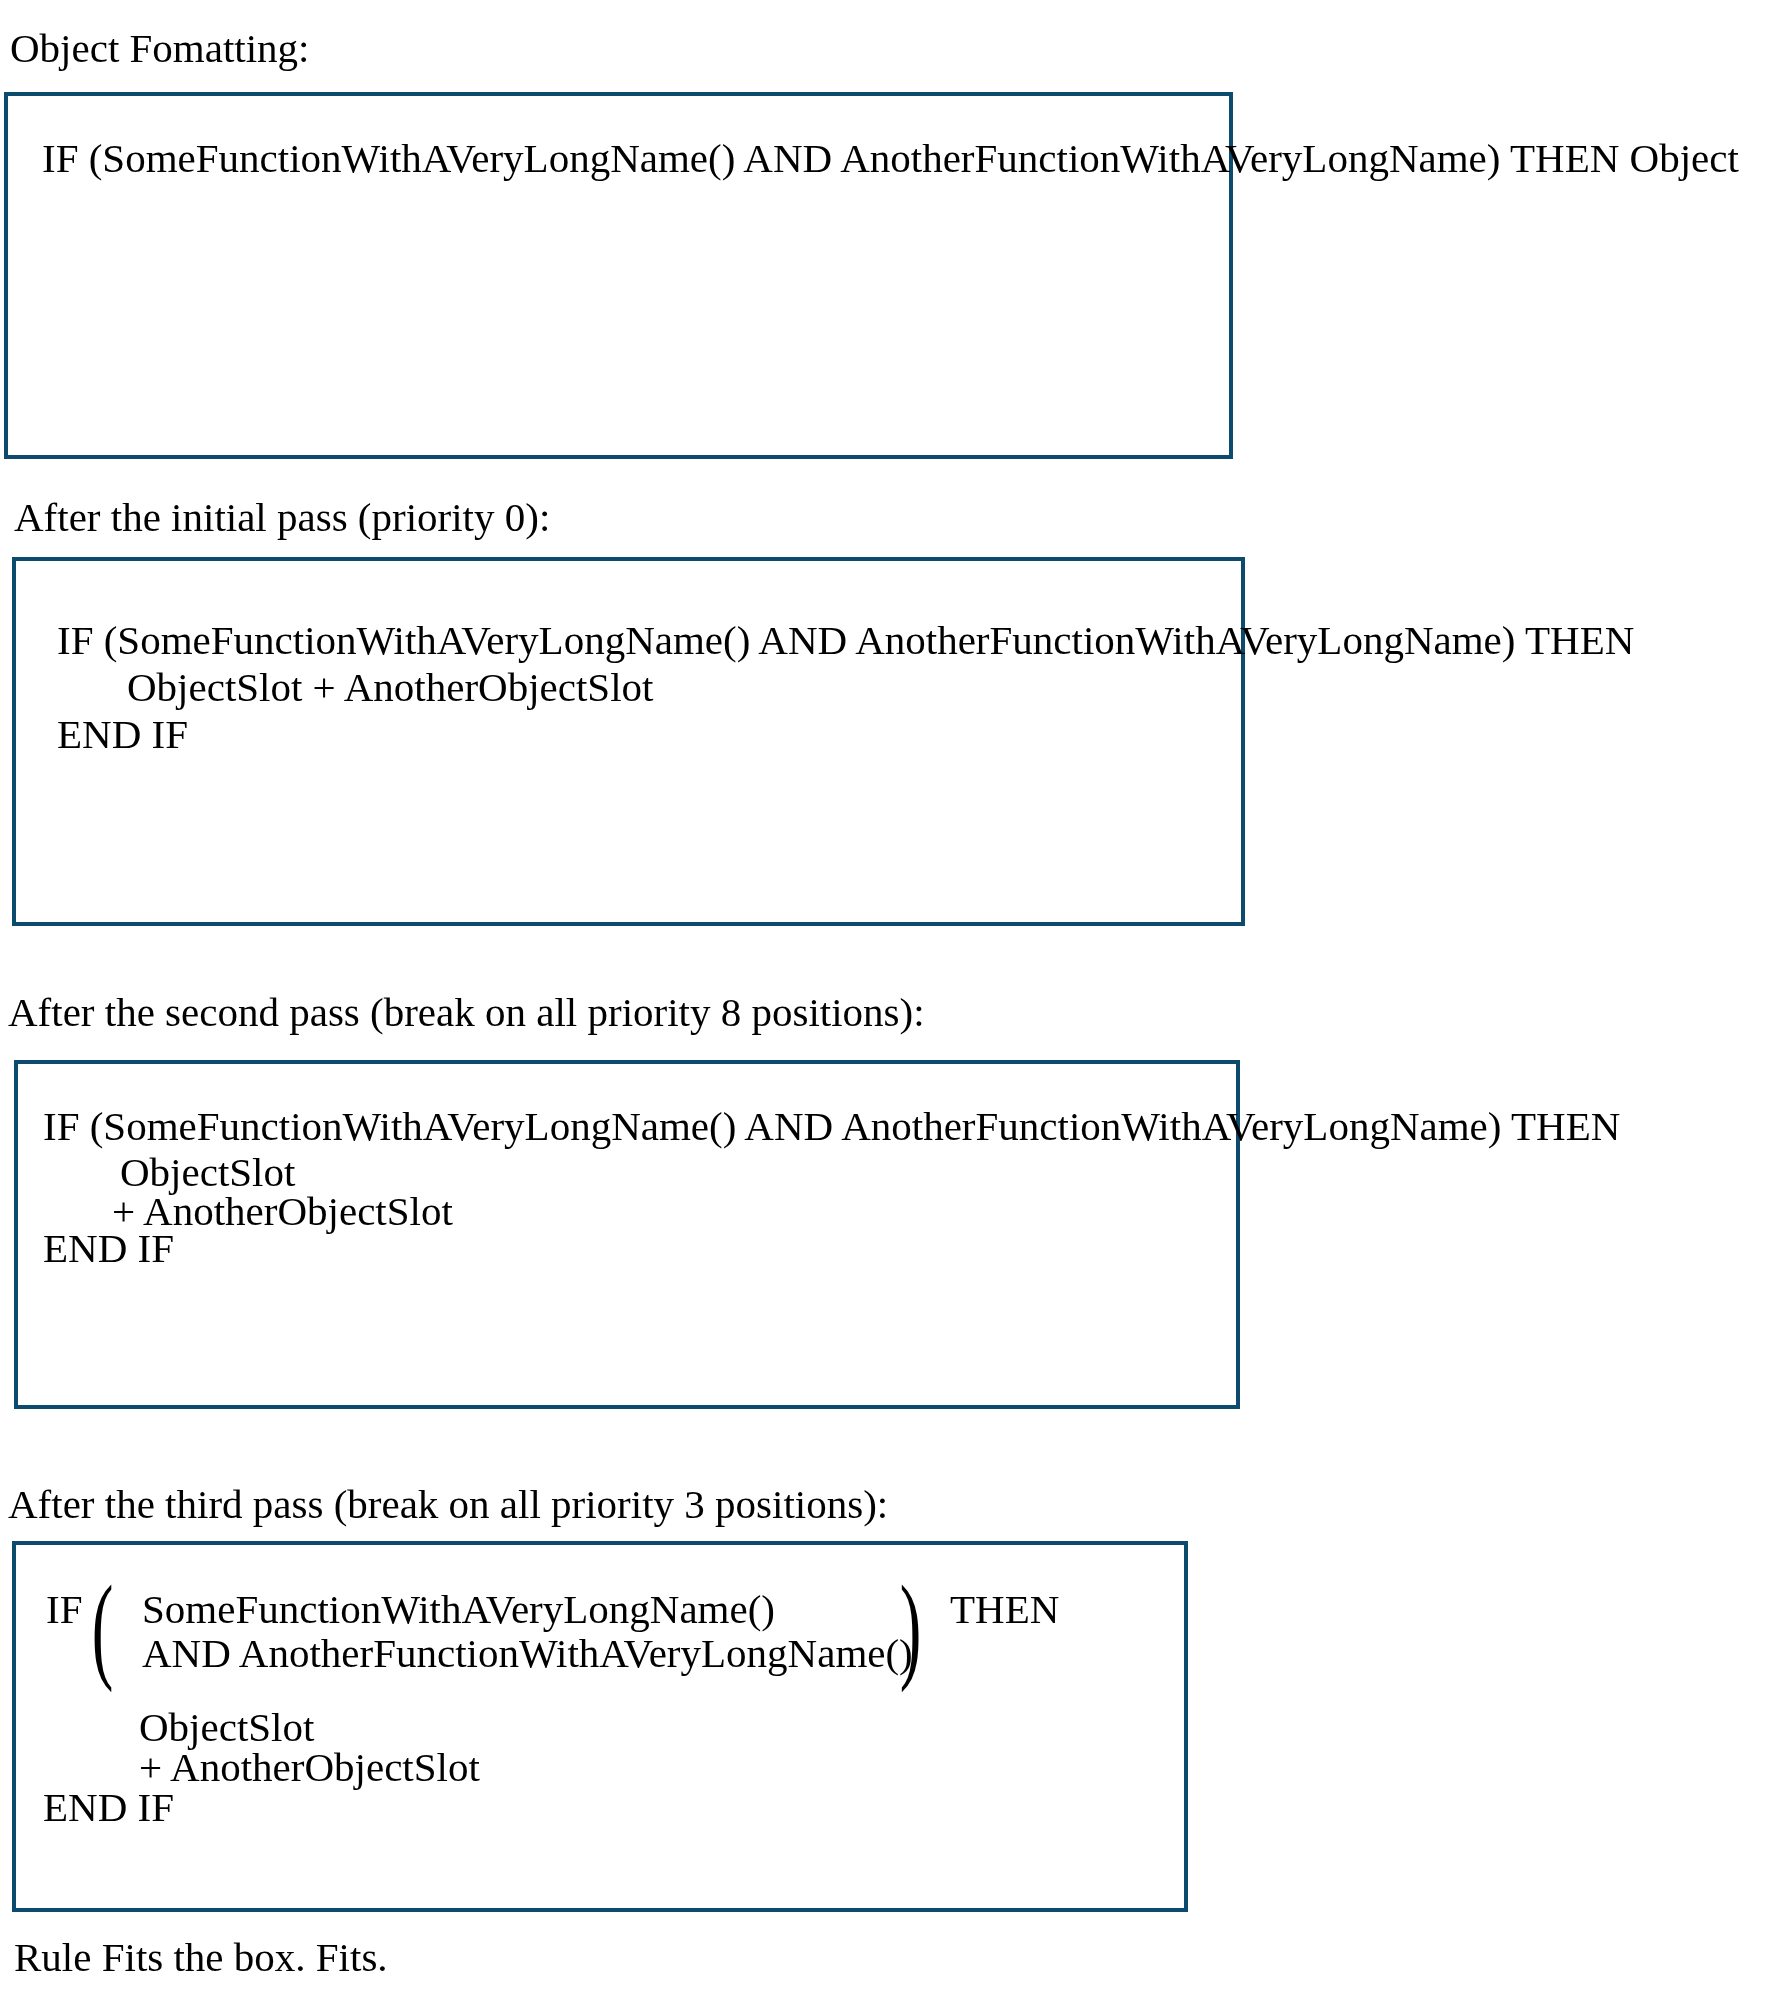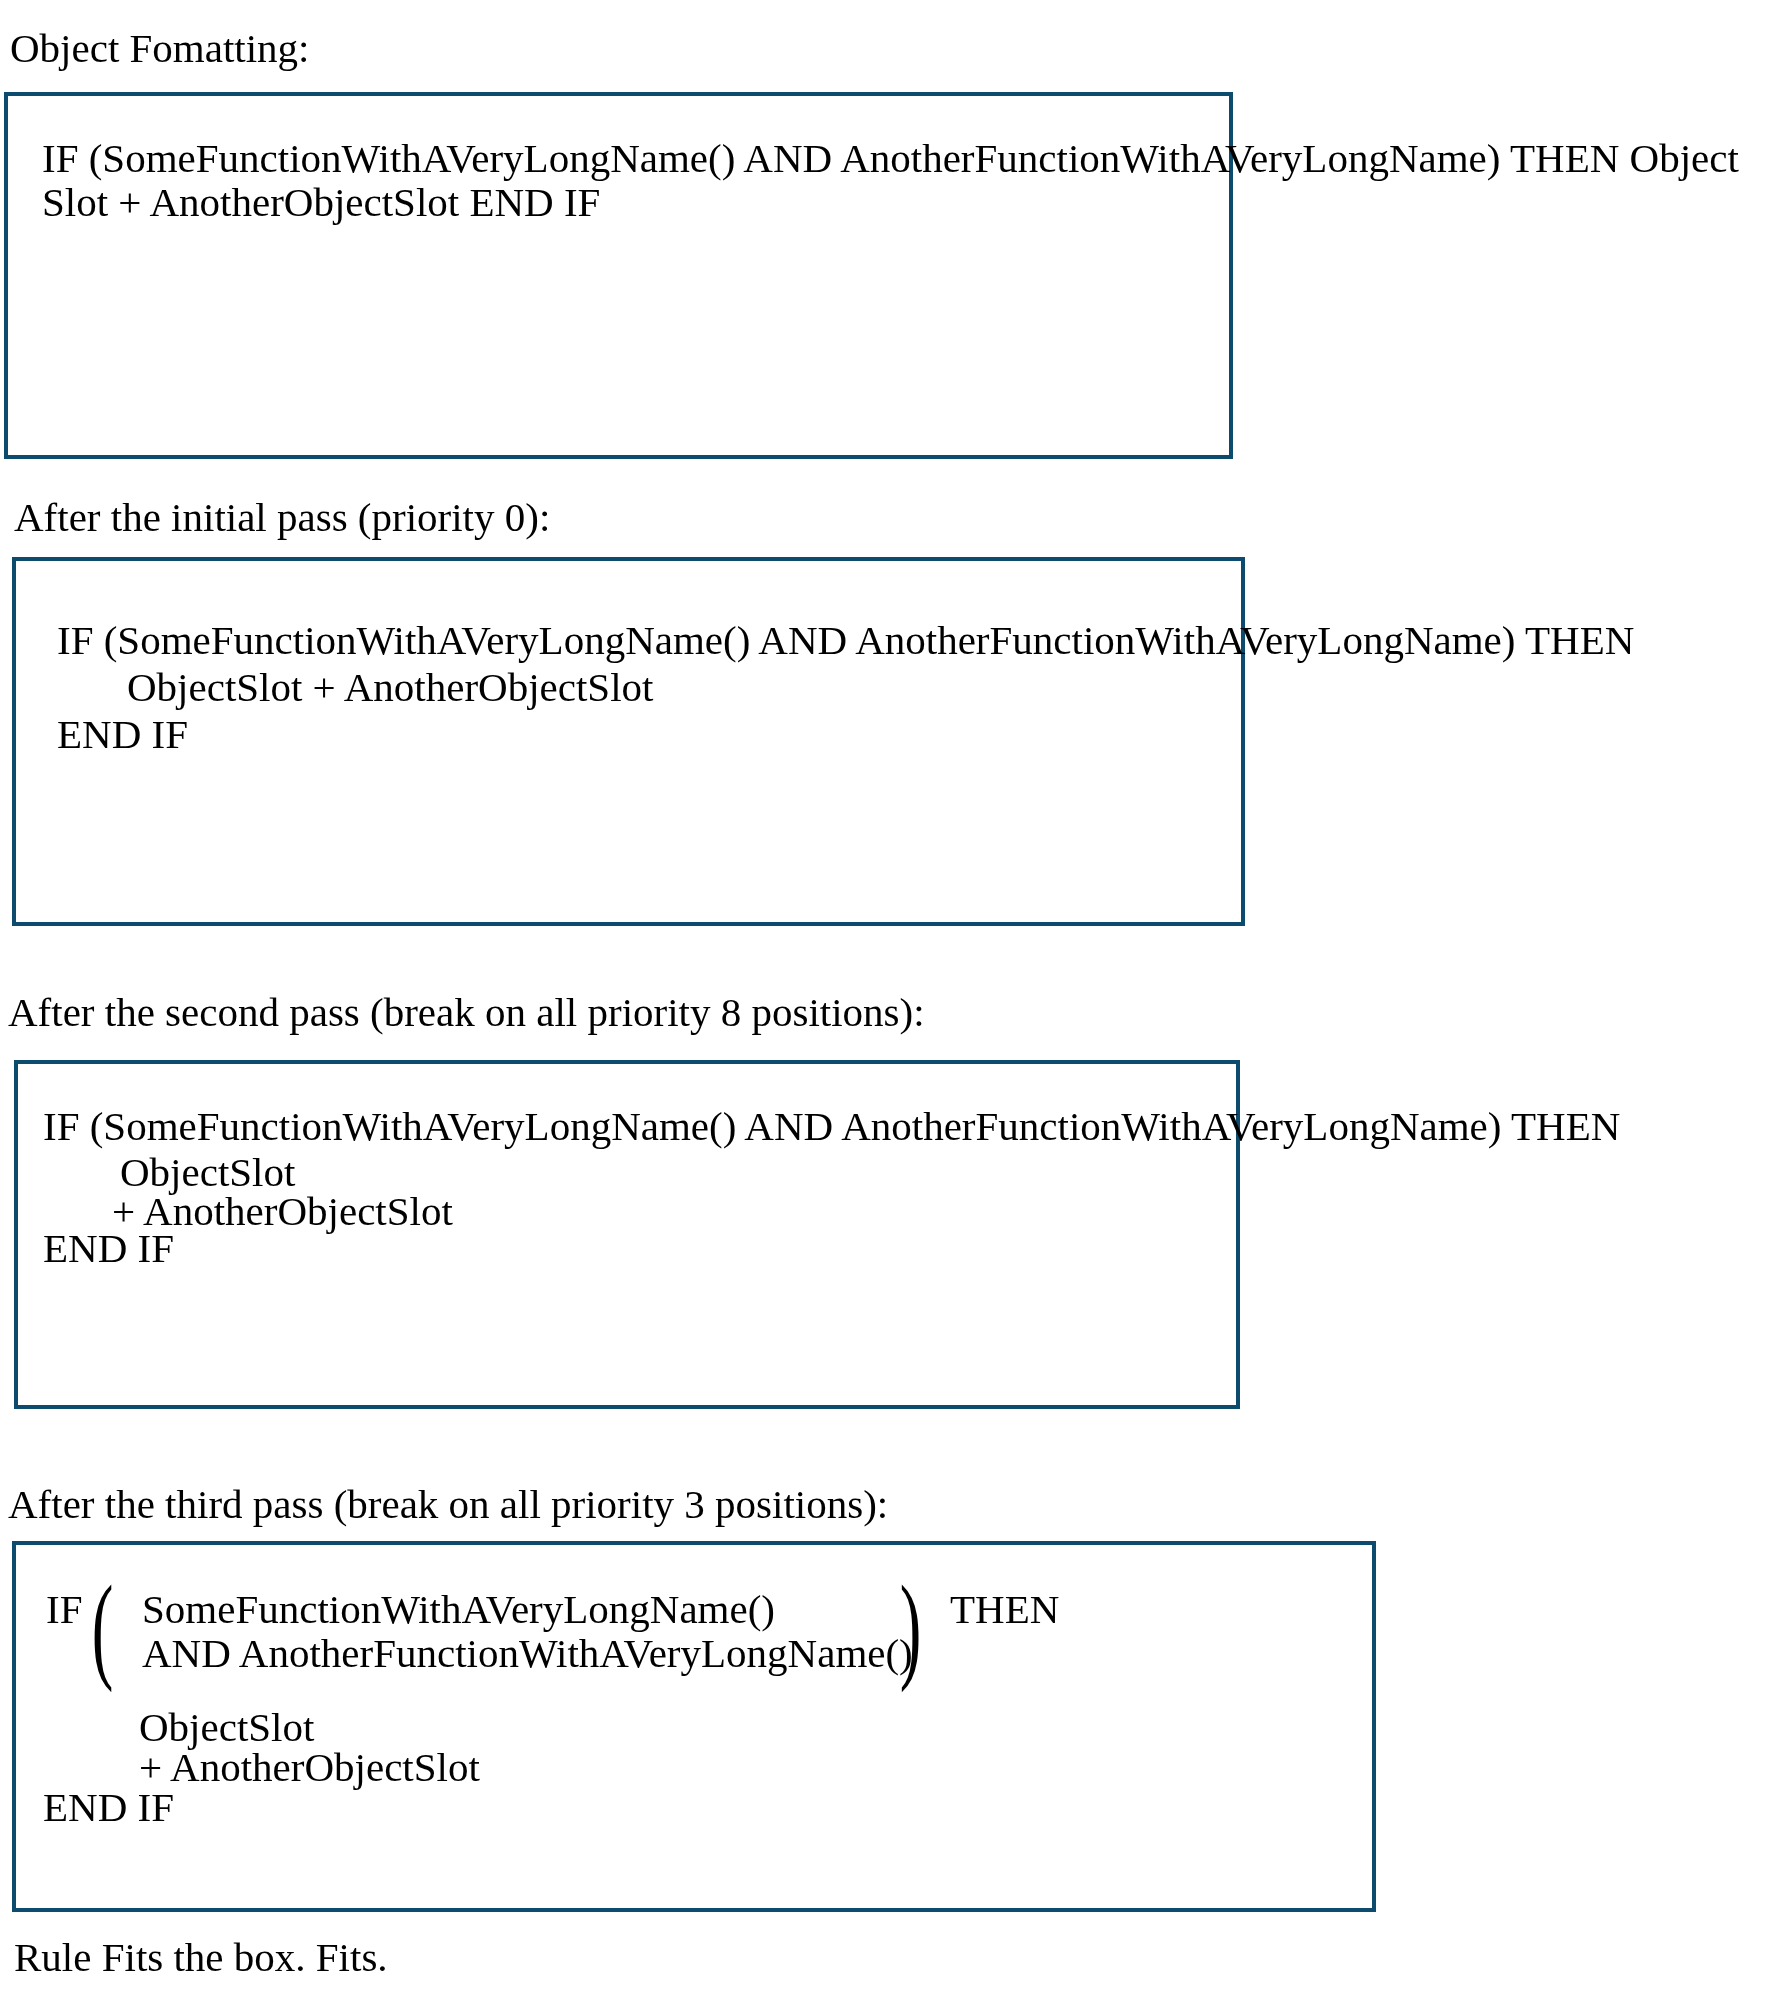--- a/index.html
+++ b/index.html
@@ -37,21 +37,20 @@
     white-space: pre;
   }
 </style>
 </head>
 <body>
 
 <div class="label" style="left:10px; top:25px;">Object Fomatting:</div>
 
 <div class="codebox" style="left:4px; top:92px; width:1229px; height:367px;">
   <div class="code-line" style="left:34px; top:40px;">IF (SomeFunctionWithAVeryLongName() AND AnotherFunctionWithAVeryLongName) THEN Object</div>
-  <div class="code-line" style="left:34px; top:84px;">Slot + AnotherObjectSlot END IF</div>
 </div>
 
 <div class="label" style="left:14px; top:494px;">After the initial pass (priority 0):</div>
 
 <div class="codebox" style="left:12px; top:557px; width:1233px; height:369px;">
   <div class="code-line" style="left:41px; top:57px;">IF (SomeFunctionWithAVeryLongName() AND AnotherFunctionWithAVeryLongName) THEN</div>
   <div class="code-line" style="left:111px; top:104px;">ObjectSlot + AnotherObjectSlot</div>
   <div class="code-line" style="left:41px; top:151px;">END IF</div>
 </div>
 
@@ -59,21 +58,21 @@
 
 <div class="codebox" style="left:14px; top:1060px; width:1226px; height:349px;">
   <div class="code-line" style="left:25px; top:40px;">IF (SomeFunctionWithAVeryLongName() AND AnotherFunctionWithAVeryLongName) THEN</div>
   <div class="code-line" style="left:102px; top:86px;">ObjectSlot</div>
   <div class="code-line" style="left:94px; top:125px;">+ AnotherObjectSlot</div>
   <div class="code-line" style="left:25px; top:162px;">END IF</div>
 </div>
 
 <div class="label" style="left:8px; top:1481px;">After the third pass (break on all priority 3 positions):</div>
 
-<div class="codebox" style="left:12px; top:1541px; width:1364px; height:371px;">
+<div class="codebox" style="left:12px; top:1541px; width:1176px; height:371px;">
   <div class="code-line" style="left:30px; top:42px;">IF</div>
   <div class="bigparen" style="left:67px; top:24px;">(</div>
   <div class="code-line" style="left:126px; top:86px;">AND AnotherFunctionWithAVeryLongName()</div>
   <div class="code-line" style="left:126px; top:42px;">SomeFunctionWithAVeryLongName()</div>
   <div class="bigparen" style="left:875px; top:24px;">)</div>
   <div class="code-line" style="left:934px; top:42px;">THEN</div>
   <div class="code-line" style="left:123px; top:160px;">ObjectSlot</div>
   <div class="code-line" style="left:123px; top:200px;">+ AnotherObjectSlot</div>
   <div class="code-line" style="left:27px; top:240px;">END IF</div>
 </div>

